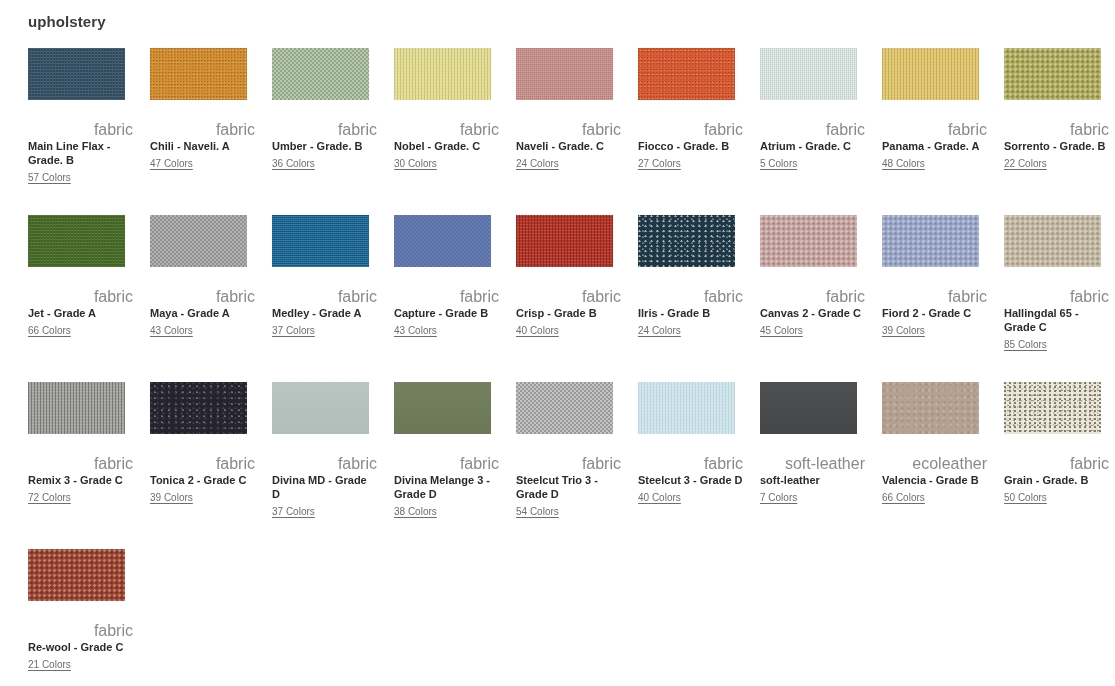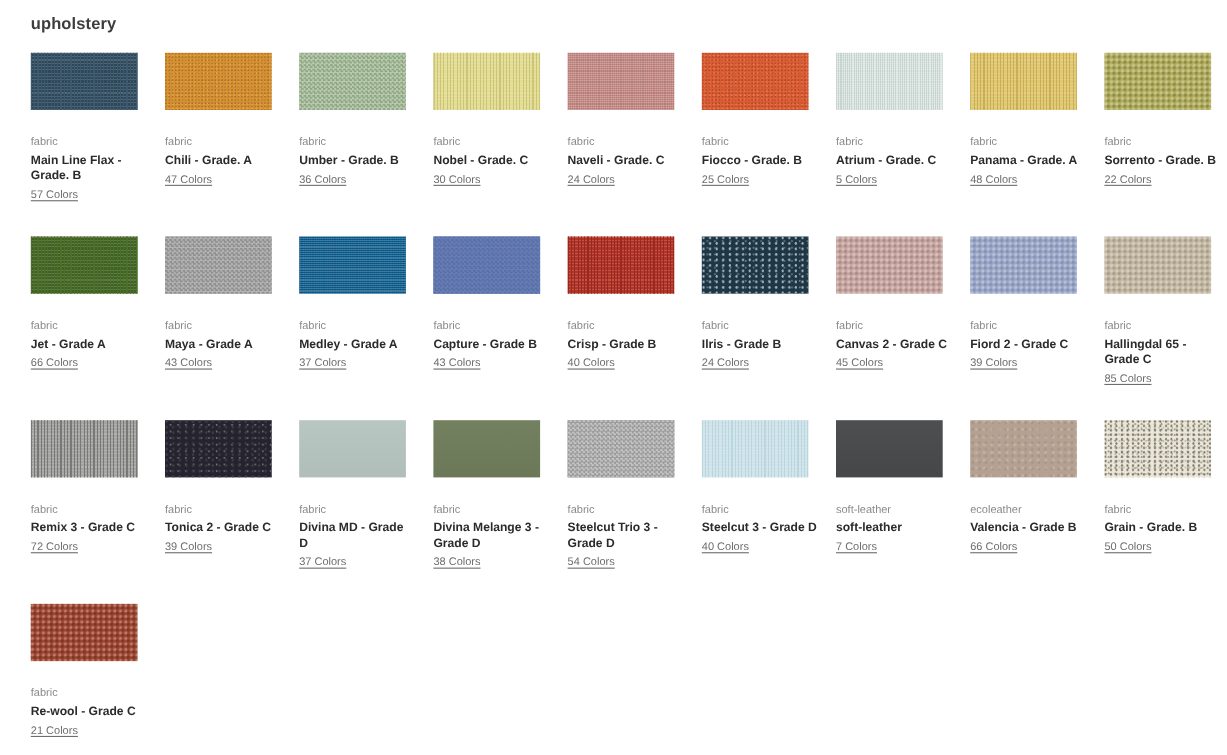--- a/index.html
+++ b/index.html
@@ -59,25 +59,26 @@
     background-color: #cccccc;
     background-repeat: repeat;
   }
 
   .card-meta {
     margin-top: 23px;
     width: 105px;
   }
 
   .card-category {
-    font-size: 10px;
+    font-size: 16px;
     color: #8a8a8a;
     line-height: 14px;
     font-weight: normal;
     white-space: nowrap;
+    text-align: right;
   }
 
   .card-name {
     margin-top: 2px;
     font-size: 11px;
     font-weight: bold;
     color: #2b2b2b;
     line-height: 14px;
     word-spacing: 0px;
   }
@@ -100,37 +101,37 @@
 
   <div class="page-title">upholstery</div>
 
   <div class="grid">
       <div class="card">
         <div class="swatch" style="background: repeating-linear-gradient(90deg, rgb(59, 90, 112) 0px, rgb(59, 90, 112) 1px, transparent 1px, transparent 3px), repeating-linear-gradient(0deg, rgba(255, 255, 255, 0.16) 0px, rgba(255, 255, 255, 0.16) 1px, transparent 1px, transparent 3px), rgb(46, 71, 89);"></div>
         <div class="card-meta"><div class="card-category">fabric</div><div class="card-name">Main Line Flax - Grade. B</div><a class="card-colors">57 Colors</a></div>
       </div>
       <div class="card">
         <div class="swatch" style="background: radial-gradient(circle at 30% 30%, rgba(0, 0, 0, 0.22) 0.6px, transparent 0.9px) 0% 0% / 3px 3px, radial-gradient(circle at 75% 65%, rgba(255, 255, 255, 0.22) 0.6px, transparent 0.9px) 0% 0% / 4px 4px,  0% 0% / auto rgb(215, 144, 47);"></div>
-        <div class="card-meta"><div class="card-category">fabric</div><div class="card-name">Chili - Grade. A</div><a class="card-colors">47 Colors</a></div>
+        <div class="card-meta"><div class="card-category">fabric</div><div class="card-name">Chili - Naveli. A</div><a class="card-colors">47 Colors</a></div>
       </div>
       <div class="card">
         <div class="swatch" style="background: repeating-conic-gradient(rgb(142, 166, 131) 0%, rgb(142, 166, 131) 25%, rgb(185, 203, 174) 0%, rgb(185, 203, 174) 50%) 0% 0% / 4px 4px rgb(185, 203, 174);"></div>
         <div class="card-meta"><div class="card-category">fabric</div><div class="card-name">Umber - Grade. B</div><a class="card-colors">36 Colors</a></div>
       </div>
       <div class="card">
         <div class="swatch" style="background: repeating-linear-gradient(90deg, rgb(203, 196, 122) 0px, rgb(203, 196, 122) 1px, transparent 1px, transparent 3px), repeating-linear-gradient(0deg, rgba(255, 255, 255, 0.16) 0px, rgba(255, 255, 255, 0.16) 1px, transparent 1px, transparent 3px), rgb(227, 221, 146);"></div>
         <div class="card-meta"><div class="card-category">fabric</div><div class="card-name">Nobel - Grade. C</div><a class="card-colors">30 Colors</a></div>
       </div>
       <div class="card">
         <div class="swatch" style="background: repeating-linear-gradient(0deg, rgba(255, 255, 255, 0.2) 0px, rgba(255, 255, 255, 0.2) 1px, transparent 1px, transparent 2px), repeating-linear-gradient(90deg, rgba(0, 0, 0, 0.1) 0px, rgba(0, 0, 0, 0.1) 1px, transparent 1px, transparent 2px), rgb(199, 138, 133);"></div>
         <div class="card-meta"><div class="card-category">fabric</div><div class="card-name">Naveli - Grade. C</div><a class="card-colors">24 Colors</a></div>
       </div>
       <div class="card">
         <div class="swatch" style="background: radial-gradient(circle at 30% 30%, rgba(0, 0, 0, 0.22) 0.6px, transparent 0.9px) 0% 0% / 3px 3px, radial-gradient(circle at 75% 65%, rgba(255, 255, 255, 0.22) 0.6px, transparent 0.9px) 0% 0% / 4px 4px,  0% 0% / auto rgb(221, 92, 50);"></div>
-        <div class="card-meta"><div class="card-category">fabric</div><div class="card-name">Fiocco - Grade. B</div><a class="card-colors">25 Colors</a></div>
+        <div class="card-meta"><div class="card-category">fabric</div><div class="card-name">Fiocco - Grade. B</div><a class="card-colors">27 Colors</a></div>
       </div>
       <div class="card">
         <div class="swatch" style="background: repeating-linear-gradient(0deg, rgba(255, 255, 255, 0.2) 0px, rgba(255, 255, 255, 0.2) 1px, transparent 1px, transparent 2px), repeating-linear-gradient(90deg, rgba(0, 0, 0, 0.1) 0px, rgba(0, 0, 0, 0.1) 1px, transparent 1px, transparent 2px), rgb(219, 231, 226);"></div>
         <div class="card-meta"><div class="card-category">fabric</div><div class="card-name">Atrium - Grade. C</div><a class="card-colors">5 Colors</a></div>
       </div>
       <div class="card">
         <div class="swatch" style="background: repeating-linear-gradient(90deg, rgb(201, 174, 88) 0px, rgb(201, 174, 88) 1px, transparent 1px, transparent 3px), repeating-linear-gradient(0deg, rgba(255, 255, 255, 0.16) 0px, rgba(255, 255, 255, 0.16) 1px, transparent 1px, transparent 3px), rgb(224, 199, 112);"></div>
         <div class="card-meta"><div class="card-category">fabric</div><div class="card-name">Panama - Grade. A</div><a class="card-colors">48 Colors</a></div>
       </div>
       <div class="card">

